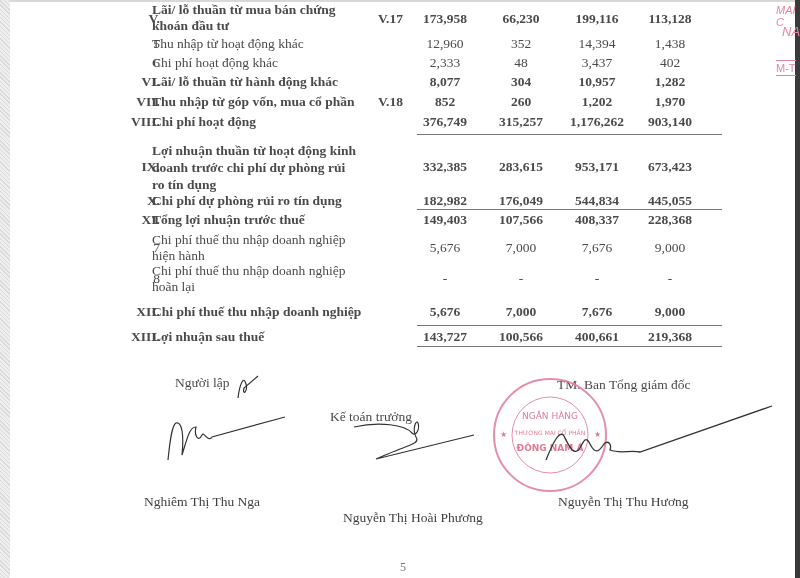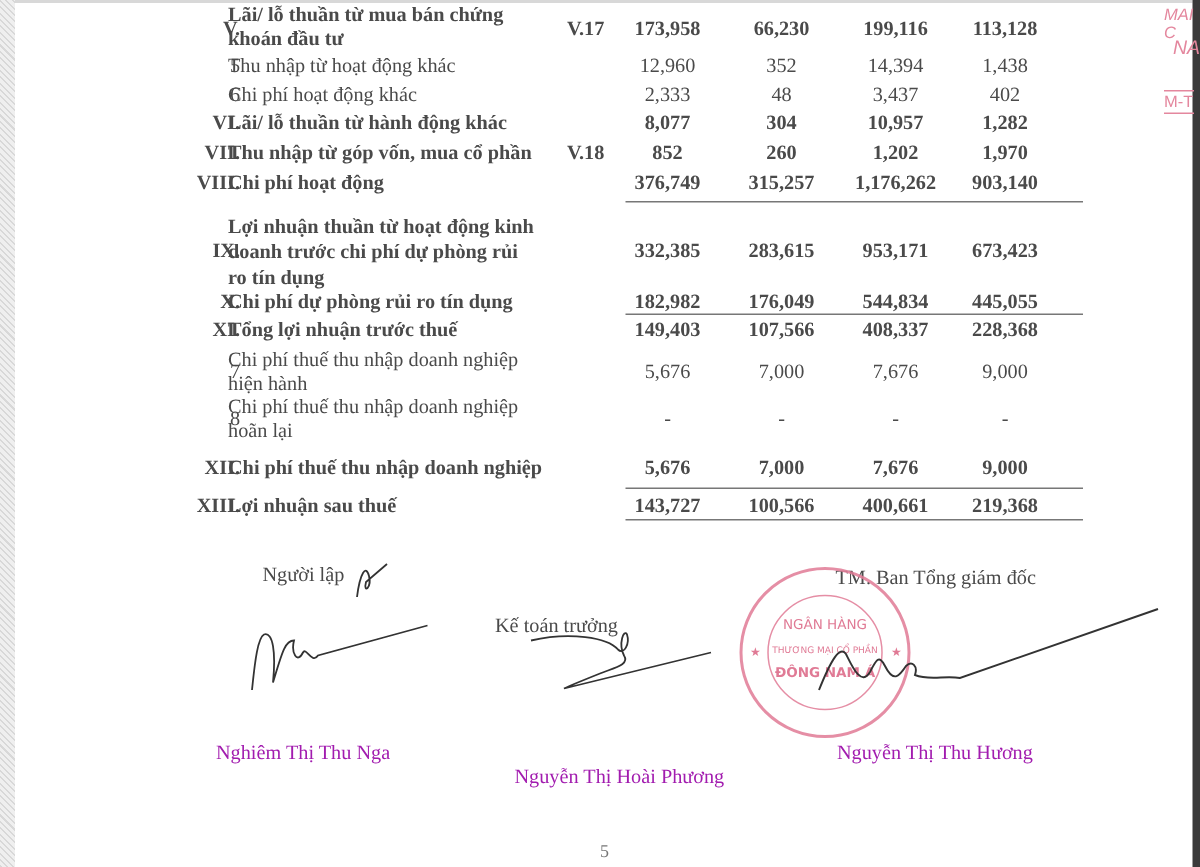--- a/index.html
+++ b/index.html
@@ -23,21 +23,21 @@
   .row { position: absolute; left: 0; width: 800px; font-size: 13.5px; }
   .row .num { position: absolute; width: 70px; left: 90px; text-align: right; top: 0; }
   .row .label { position: absolute; left: 152px; width: 200px; line-height: 16px; }
   .row .note { position: absolute; left: 378px; top: 0; }
   .row .v { position: absolute; text-align: center; width: 90px; top: 0; } 
   .bold { font-weight: bold; }
   .c1 { left: 400px !important; } .c2 { left: 476px !important; }
   .c3 { left: 552px !important; font-family: Liberation Serif, serif; } .c4 { left: 625px !important; }
   .rule { position: absolute; height: 1px; background: #777; }
   .sig-title { position: absolute; font-size: 13.5px; }
-  .sig-name { position: absolute; font-size: 13.5px; color: #a21caf; }
+  .sig-name { position: absolute; font-size: 13.5px; color: #404040; }
   .page-no { position: absolute; left: 400px; top: 560px; font-size: 12px; color: #777; }
   .stamp-frag { position: absolute; color: #e4879e; font-family: Liberation Sans, sans-serif; font-size: 11px; font-style: italic; }
 </style>
 </head>
 <body>
 
 <div class="left-strip"></div>
 <div class="top-edge"></div>
 <div class="right-strip"></div>
 

